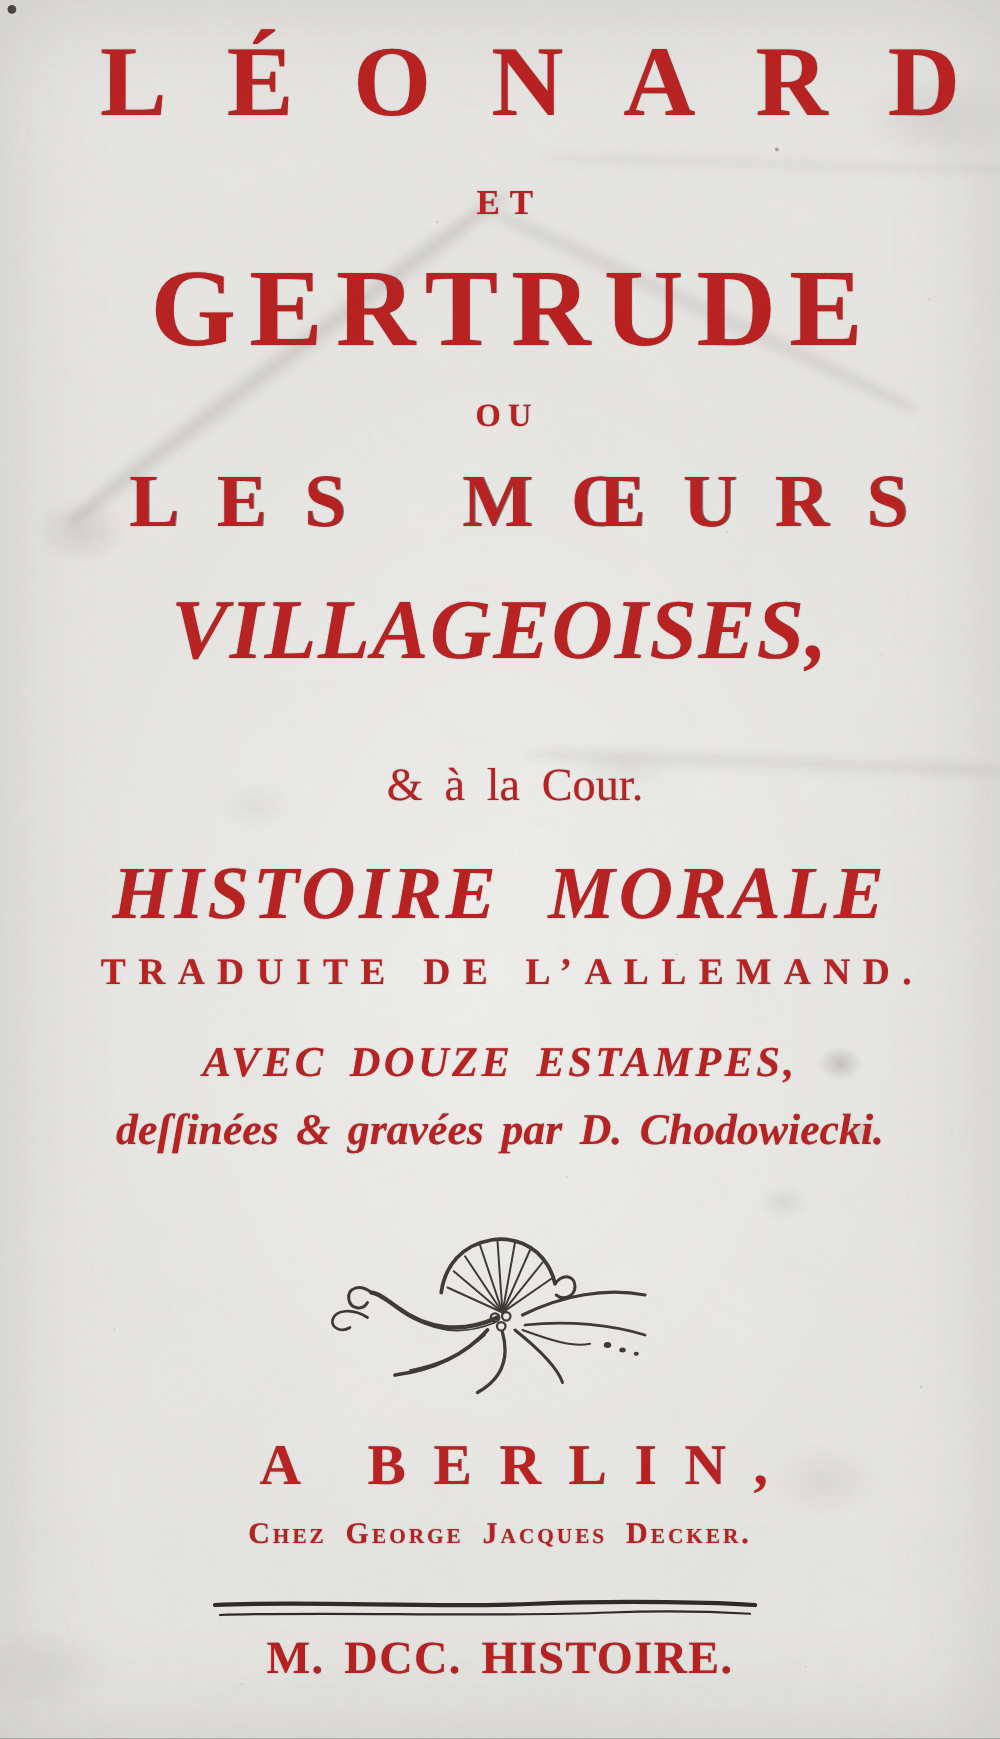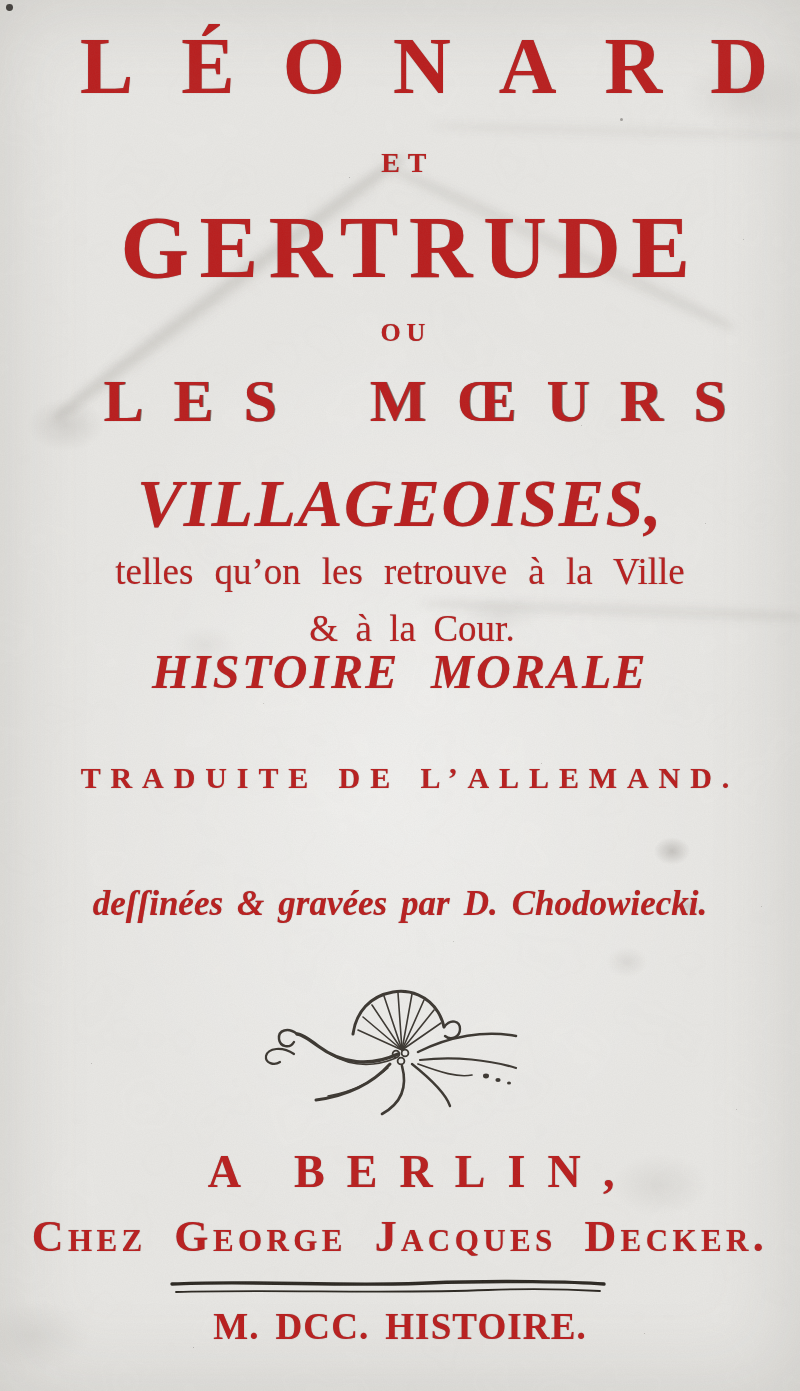--- a/index.html
+++ b/index.html
@@ -74,26 +74,26 @@
   }
   .t-leonard   {top:26px;  font-size:80px;font-weight:bold;letter-spacing:0.60em;padding-left:0.60em;}
   .t-et        {top:149px; font-size:28px;font-weight:bold;letter-spacing:0.28em;padding-left:0.28em;}
   .t-gertrude  {top:204px; font-size:88px;font-weight:bold;letter-spacing:0.12em;padding-left:0.12em;}
   .t-ou        {top:320px; font-size:26px;font-weight:bold;letter-spacing:0.22em;padding-left:0.22em;}
   .t-moeurs    {top:371px; font-size:60px;font-weight:bold;letter-spacing:0.50em;padding-left:0.50em;word-spacing:0.30em;
                 text-shadow:1px 0 0 rgba(33,30,25,0.5), 0 0 1px rgba(33,30,25,0.5);}
   .t-villa     {top:469px; font-size:68px;font-style:italic;font-weight:bold;letter-spacing:0.02em;}
   .t-tag1      {top:553px; font-size:37px;word-spacing:0.32em;}
   .t-tag2      {top:610px; font-size:37px;word-spacing:0.22em;padding-left:12px;}
-  .t-histoire  {top:648px; font-size:48px;font-style:italic;font-weight:bold;letter-spacing:0.05em;word-spacing:0.35em;}
+  .t-histoire  {top:684px; font-size:60px;font-style:italic;font-weight:bold;letter-spacing:0.05em;word-spacing:0.35em;}
   .t-traduite  {top:763px; font-size:30px;font-weight:bold;letter-spacing:0.33em;padding-left:0.33em;word-spacing:0.10em;}
   .t-estampes  {top:834px; font-size:34px;font-style:italic;font-weight:bold;letter-spacing:0.08em;word-spacing:0.22em;}
   .t-graveur   {top:886px; font-size:35px;font-style:italic;font-weight:bold;word-spacing:0.15em;}
   .t-berlin    {top:1149px;font-size:46px;font-weight:bold;letter-spacing:0.48em;padding-left:0.48em;}
-  .t-chez      {top:1215px;font-size:44px;font-weight:bold;font-variant-caps:small-caps;letter-spacing:0.10em;word-spacing:0.28em;}
+  .t-chez      {top:1215px;font-size:24px;font-weight:bold;font-variant-caps:small-caps;letter-spacing:0.10em;word-spacing:0.28em;}
   .t-annee     {top:1308px;font-size:37px;font-weight:bold;letter-spacing:0.03em;word-spacing:0.15em;}
   .ornament{position:absolute;left:250px;top:972px;}
   .rule{position:absolute;left:168px;top:1278px;}
   .grain{position:absolute;inset:0;pointer-events:none;}
 </style>
 </head>
 <body>
 
 <div class="page">
 
@@ -103,24 +103,24 @@
   <div class="crease crease-mid"></div>
   <div class="crease crease-topright"></div>
   <div class="specks"></div>
 
   <div class="line t-leonard">LÉONARD</div>
   <div class="line t-et">ET</div>
   <div class="line t-gertrude">GERTRUDE</div>
   <div class="line t-ou">OU</div>
   <div class="line t-moeurs">LES MŒURS</div>
   <div class="line t-villa">VILLAGEOISES,</div>
-  <div class="line t-tag1">telles qu’on les retrouve à la Ville</div>
   <div class="line t-tag2">&amp; à la Cour.</div>
   <div class="line t-histoire">HISTOIRE MORALE</div>
   <div class="line t-traduite">TRADUITE DE L’ALLEMAND.</div>
+  <div class="line t-estampes">AVEC DOUZE ESTAMPES,</div>
   <div class="line t-graveur">deſſinées &amp; gravées par D. Chodowiecki.</div>
 
   <svg class="ornament" width="300" height="150" viewBox="0 0 300 150">
     <g stroke="#2b2620" fill="none" stroke-linecap="round" opacity="0.92">
 
       <path d="M103,62 C106,40 120,24 143,20 C160,17 178,24 188,40 C191,45 193,50 194,55" stroke-width="3"></path>
       <path d="M194,55 C201,46 210,49 210,57 C210,65 201,69 195,64" stroke-width="2.4"></path>
 
       <path d="M152,78 L108,58" stroke-width="1.6"></path>
       <path d="M152,78 L113,45" stroke-width="1.6"></path>

